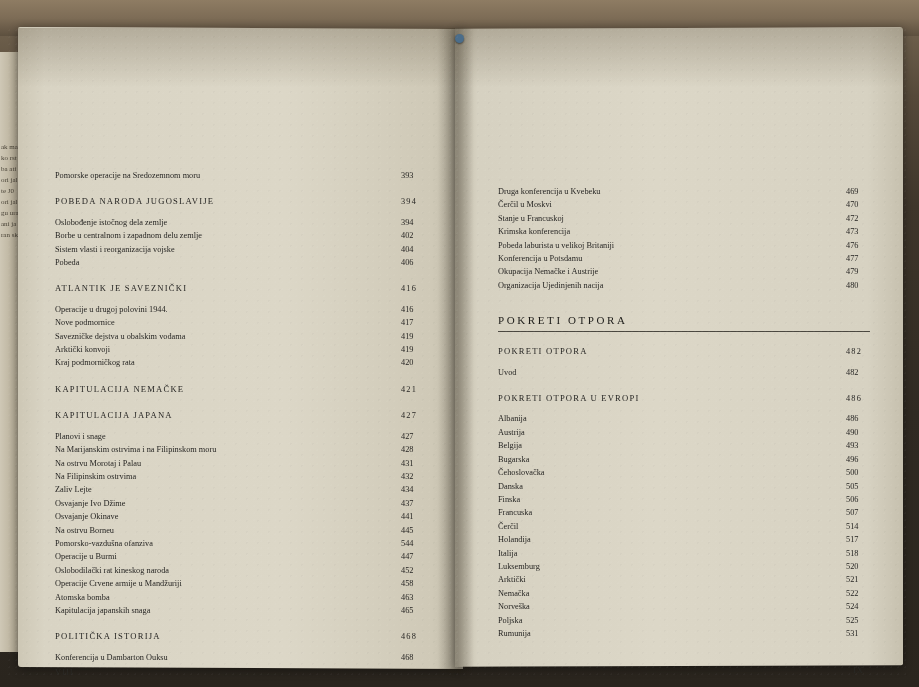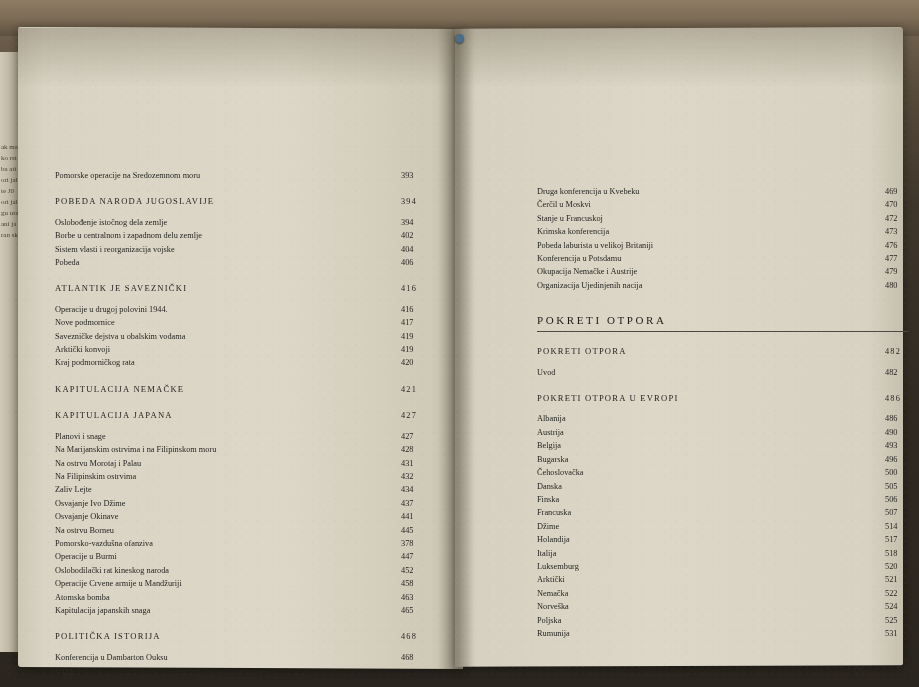--- a/index.html
+++ b/index.html
@@ -92,21 +92,21 @@
     background: #4b6d8a;
     border-radius: 50%;
     box-shadow: 0 1px 2px rgba(0,0,0,0.5);
   }
   .column {
     position: absolute;
     font-family: "Liberation Serif", serif;
     color: #2a2a2a;
   }
   .col-left { left: 47px; top: 141px; width: 370px; }
-  .col-right { left: 490px; top: 157px; width: 372px; margin-left: 39px; }
+  .col-right { left: 490px; top: 157px; width: 372px; }
   .entry {
     display: flex;
     align-items: baseline;
     font-size: 8.3px;
     line-height: 13.4px;
     color: #262523;
     white-space: nowrap;
   }
   .entry .label { flex: 0 0 auto; padding-right: 4px; }
   .entry .leaders {
@@ -296,21 +296,21 @@
           <span class="page-no">441</span>
         </div>
         <div class="entry">
           <span class="label">Na ostrvu Borneu</span>
           <span class="leaders"></span>
           <span class="page-no">445</span>
         </div>
         <div class="entry">
           <span class="label">Pomorsko-vazdušna ofanziva</span>
           <span class="leaders"></span>
-          <span class="page-no">378</span>
+          <span class="page-no">544</span>
         </div>
         <div class="entry">
           <span class="label">Operacije u Burmi</span>
           <span class="leaders"></span>
           <span class="page-no">447</span>
         </div>
         <div class="entry">
           <span class="label">Oslobodilački rat kineskog naroda</span>
           <span class="leaders"></span>
           <span class="page-no">452</span>
@@ -439,21 +439,21 @@
           <span class="label">Finska</span>
           <span class="leaders"></span>
           <span class="page-no">506</span>
         </div>
         <div class="entry">
           <span class="label">Francuska</span>
           <span class="leaders"></span>
           <span class="page-no">507</span>
         </div>
         <div class="entry">
-          <span class="label">Džime</span>
+          <span class="label">Čerčil</span>
           <span class="leaders"></span>
           <span class="page-no">514</span>
         </div>
         <div class="entry">
           <span class="label">Holandija</span>
           <span class="leaders"></span>
           <span class="page-no">517</span>
         </div>
         <div class="entry">
           <span class="label">Italija</span>

